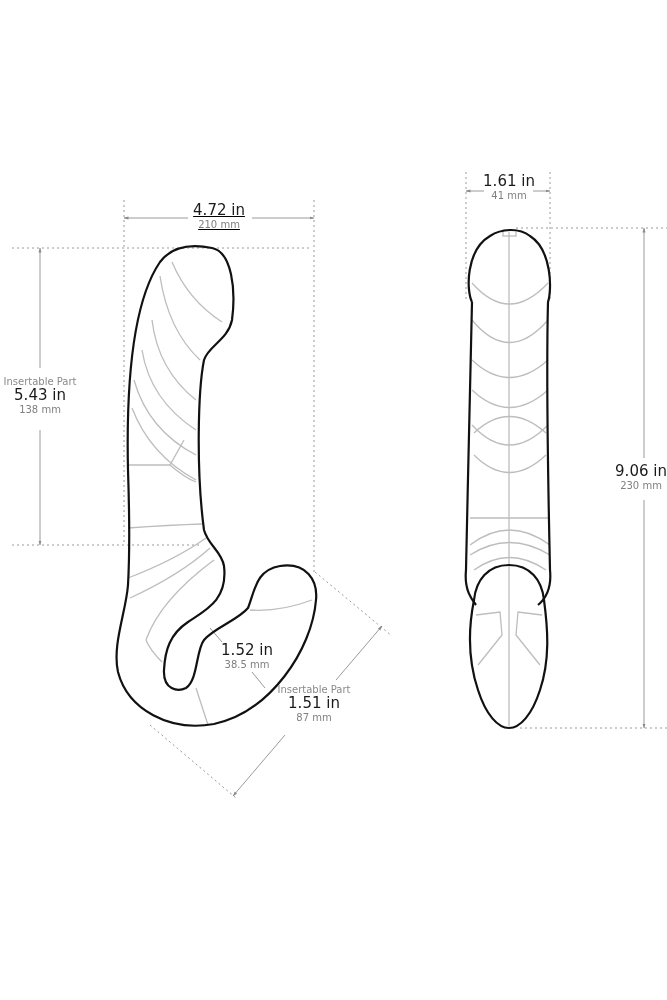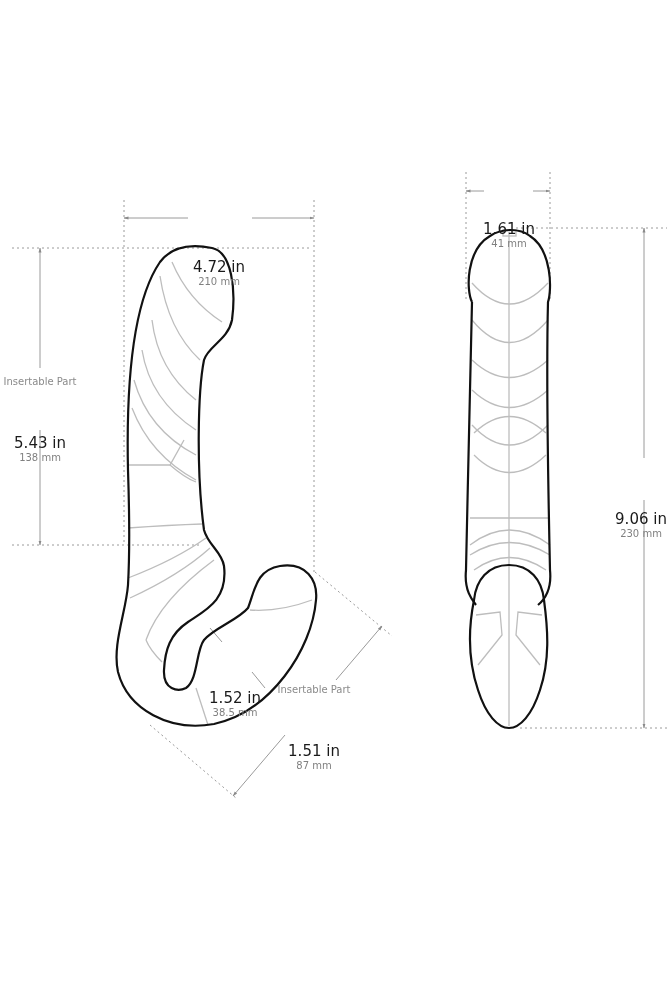--- a/index.html
+++ b/index.html
@@ -1,21 +1,21 @@
 <!DOCTYPE html>
 <html><head>
 <meta charset="utf-8">
 <style>
   html, body { margin: 0; padding: 0; background: #ffffff; }
   body { width: 667px; height: 1000px; position: relative; overflow: hidden;
          font-family: "DejaVu Sans", "Liberation Sans", sans-serif; }
   svg.canvas { position: absolute; left: 0; top: 0; }
   .label { position: absolute; text-align: center; line-height: 1.1; white-space: nowrap; }
   .caption { font-size: 10px; color: #8a8a8a; }
-  .primary { font-size: 15px; color: #1a1a1a; margin-top: 48px; }
+  .primary { font-size: 15px; color: #1a1a1a; }
   .secondary { font-size: 10px; color: #808080; }
 </style>
 </head>
 <body>
 
 <svg class="canvas" width="667" height="1000" viewBox="0 0 667 1000" xmlns="http://www.w3.org/2000/svg">
   <defs>
     <marker id="arr" viewBox="0 0 10 10" refX="9" refY="5" markerWidth="5" markerHeight="5" orient="auto-start-reverse">
       <path d="M0,2 L10,5 L0,8 z" fill="#8a8a8a"></path>
     </marker>
@@ -124,32 +124,32 @@
     <path fill="none" stroke="#111" stroke-width="2.2" d="
       M509,565 C530,565 542,580 544,600
       C548,630 550,660 540,690
       C532,715 520,728 509,728
       C498,728 486,715 478,690
       C468,660 468,630 474,600
       C476,580 488,565 509,565 Z"></path>
   </g>
 </svg>
 
-<div class="label" style="left:174px; top:211px; width:90px;">
+<div class="label" style="left:174px; top:202px; width:90px;text-decoration:underline;">
   <div class="primary">4.72 in</div>
   <div class="secondary">210 mm</div>
 </div>
 
 <div class="label" style="left:-2px; top:376px; width:84px;">
   <div class="caption">Insertable Part</div>
   <div class="primary">5.43 in</div>
   <div class="secondary">138 mm</div>
 </div>
 
-<div class="label" style="left:200px; top:642px; width:70px;">
+<div class="label" style="left:212px; top:642px; width:70px;">
   <div class="primary">1.52 in</div>
   <div class="secondary">38.5 mm</div>
 </div>
 
 <div class="label" style="left:266px; top:684px; width:96px;">
   <div class="caption">Insertable Part</div>
   <div class="primary">1.51 in</div>
   <div class="secondary">87 mm</div>
 </div>
 

